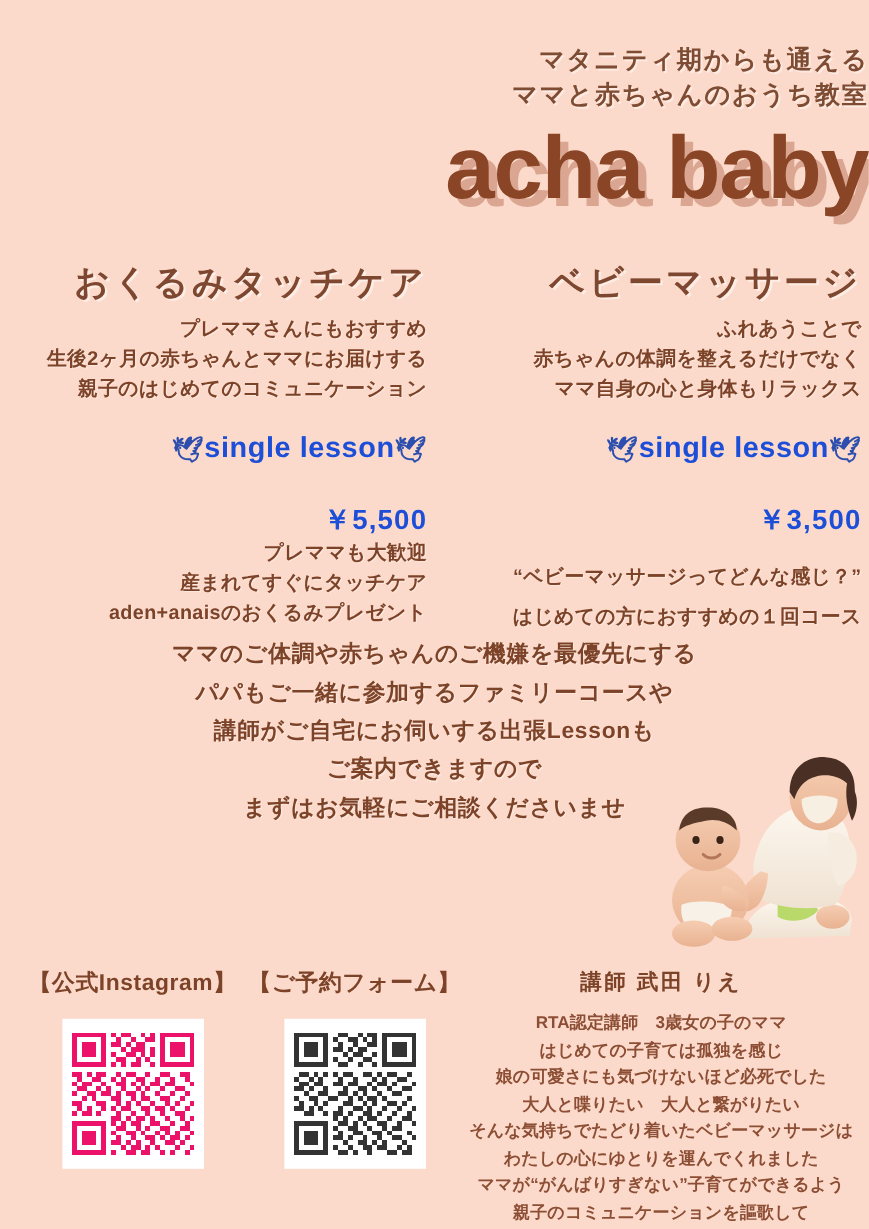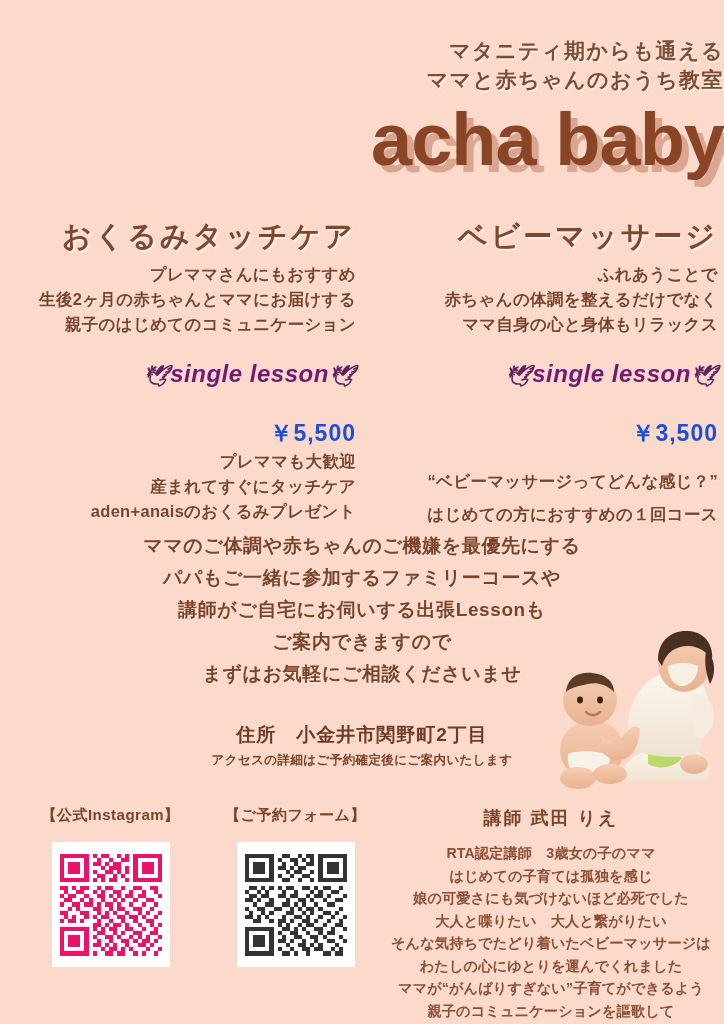--- a/index.html
+++ b/index.html
@@ -80,24 +80,23 @@
     line-height: 25px;
     letter-spacing: 0.3px;
     color: #7c4328;
     text-shadow: 1px 1px 0 rgba(255,255,255,0.35);
   }
   .lesson-line {
     margin-top: 22px;
     font-size: 24px;
     font-weight: bold;
     line-height: 30px;
-    color: #701a75;
+    color: #1d4ed8;
     letter-spacing: 0.5px;
     white-space: nowrap;
-    font-style: italic;
   }
   .dove {
     font-size: 21px;
     vertical-align: -1px;
     filter: saturate(0.7);
   }
   .price {
     margin-top: 26px;
     font-size: 23px;
     font-weight: bold;
@@ -168,21 +167,21 @@
 
   
   .qr-block {
     position: absolute;
     top: 806px;
     left: 18px;
     width: 370px;
   }
   .qr-labels {
     display: flex;
-    font-size: 15px;
+    font-size: 19px;
     font-weight: bold;
     letter-spacing: 0.5px;
     color: #7c4328;
   }
   .qr-labels span { width: 50%; text-align: center; }
   .qr-row {
     display: flex;
     margin-top: 17px;
   }
   .qr-cell { width: 50%; display: flex; justify-content: center; }
@@ -269,24 +268,20 @@
   </div>
 
   <div class="lead">
     <div>ママのご体調や赤ちゃんのご機嫌を最優先にする</div>
     <div>パパもご一緒に参加するファミリーコースや</div>
     <div>講師がご自宅にお伺いする出張Lessonも</div>
     <div>ご案内できますので</div>
     <div>まずはお気軽にご相談くださいませ</div>
   </div>
 
-  <div class="address">
-    <div class="address-main">住所　小金井市関野町2丁目</div>
-    <div class="address-sub">アクセスの詳細はご予約確定後にご案内いたします</div>
-  </div>
 
   <div class="photo">
     <svg viewBox="0 0 176 180" width="176" height="180" aria-hidden="true">
       <defs>
         <linearGradient id="skin" x1="0" y1="0" x2="0" y2="1">
           <stop offset="0%" stop-color="#f6cdb2"></stop>
           <stop offset="100%" stop-color="#e8b291"></stop>
         </linearGradient>
         <linearGradient id="cloth" x1="0" y1="0" x2="0" y2="1">
           <stop offset="0%" stop-color="#fdf7ef"></stop>

